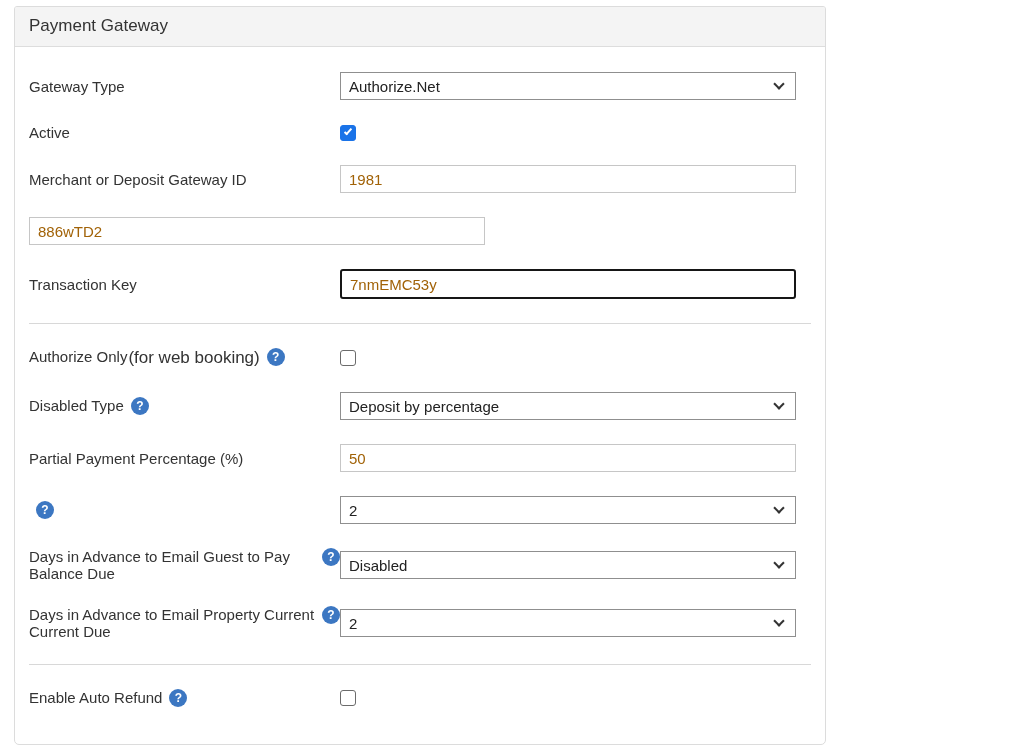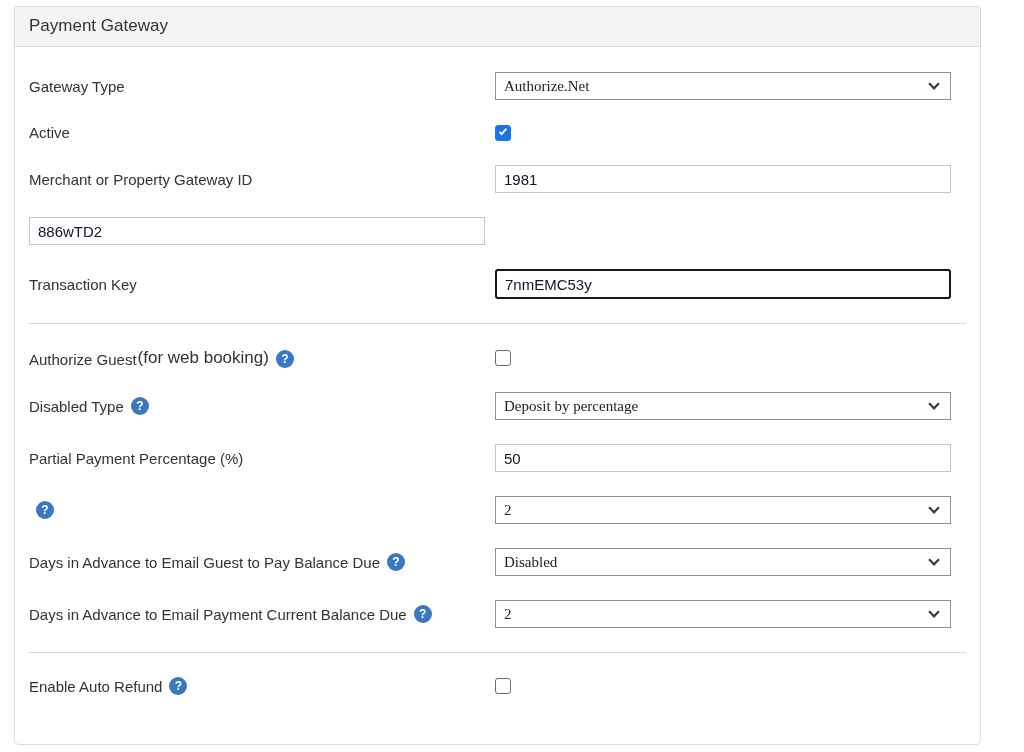--- a/index.html
+++ b/index.html
@@ -6,21 +6,21 @@
   html, body { margin: 0; padding: 0; background: #fff; }
   body {
     font-family: "Liberation Sans", sans-serif;
     color: #333;
     width: 1024px;
     height: 752px;
     overflow: hidden;
   }
   .panel {
     margin: 6px 1px 0 14px;
-    width: 967px;
+    width: 812px;
     height: 739px;
     border: 1px solid #dcdcdc;
     border-radius: 3px 3px 5px 5px;
     overflow: hidden;
     background: #fff;
   }
   .panel-header {
     background: var(--header-bg, #f4f4f4);
     border-bottom: 1px solid #ddd;
     padding: 9px 14px 10px 14px;
@@ -31,21 +31,21 @@
   .row {
     display: flex;
     align-items: center;
     padding: 0 29px 0 14px;
     margin-bottom: 24px;
     min-height: 17px;
   }
   .label-cell {
     flex: 1;
     display: flex;
-    align-items: flex-end;
+    align-items: flex-start;
     font-size: 15px;
     color: #333;
   }
   .sublabel { font-size: 17px; margin-left: 1px; }
   .help {
     width: 18px; height: 18px;
     border-radius: 50%;
     background: var(--help-blue, #3c77c2);
     color: #fff;
     font-size: 12px;
@@ -68,39 +68,38 @@
     height: 28px;
     border: 1px solid #8f8f8f;
     background: #fff;
     display: flex;
     align-items: center;
     justify-content: space-between;
     padding: 0 12px 0 8px;
     font-size: 15px;
     color: #222;
     cursor: pointer;
-    font-family: Liberation Serif, serif;
   }
   .chevron {
     width: 8px; height: 8px;
     border-right: 2px solid #333;
     border-bottom: 2px solid #333;
     transform: rotate(45deg);
     margin-top: -4px;
     flex: none;
   }
   .text-input {
     width: 100%;
     height: 28px;
     border: 1px solid #c6c6c6;
     border-radius: 0;
     font-size: 15px;
     padding: 0 8px;
     font-family: inherit;
-    color: #0f172a;
+    color: #a16207;
     background: #fff;
     outline: none;
   }
   .text-input.focused {
     height: 30px;
     border: 2px solid #161616;
     border-radius: 3px;
   }
   .checkbox {
     width: 16px; height: 16px;
@@ -150,21 +149,21 @@
           <span>Active</span>
         </div>
         <div class="control-cell">
           <div class="checkbox checked">
             <span class="checkmark"></span>
           </div>
         </div>
       </div>
       <div class="row">
         <div class="label-cell">
-          <span>Merchant or Property Gateway ID</span>
+          <span>Merchant or Deposit Gateway ID</span>
         </div>
         <div class="control-cell">
           <input type="text" class="text-input" value="1981" style="">
         </div>
       </div>
       <div class="row">
         <div class="control-cell">
           <input type="text" class="text-input" value="886wTD2" style="">
         </div>
       </div>
@@ -172,21 +171,21 @@
         <div class="label-cell">
           <span>Transaction Key</span>
         </div>
         <div class="control-cell">
           <input type="text" class="text-input focused" value="7nmEMC53y" style="">
         </div>
       </div>
       <div class="divider"></div>
       <div class="row">
         <div class="label-cell">
-          <span>Authorize Guest</span>
+          <span>Authorize Only</span>
           <span class="sublabel">(for web booking)</span>
           <span class="help">?</span>
         </div>
         <div class="control-cell">
           <div class="checkbox"></div>
         </div>
       </div>
       <div class="row">
         <div class="label-cell">
           <span>Disabled Type</span>
@@ -225,21 +224,21 @@
         </div>
         <div class="control-cell">
           <div class="select">
             <span>Disabled</span>
             <span class="chevron"></span>
           </div>
         </div>
       </div>
       <div class="row">
         <div class="label-cell">
-          <span>Days in Advance to Email Payment Current Balance Due</span>
+          <span>Days in Advance to Email Property Current Current Due</span>
           <span class="help">?</span>
         </div>
         <div class="control-cell">
           <div class="select">
             <span>2</span>
             <span class="chevron"></span>
           </div>
         </div>
       </div>
       <div class="divider"></div>

